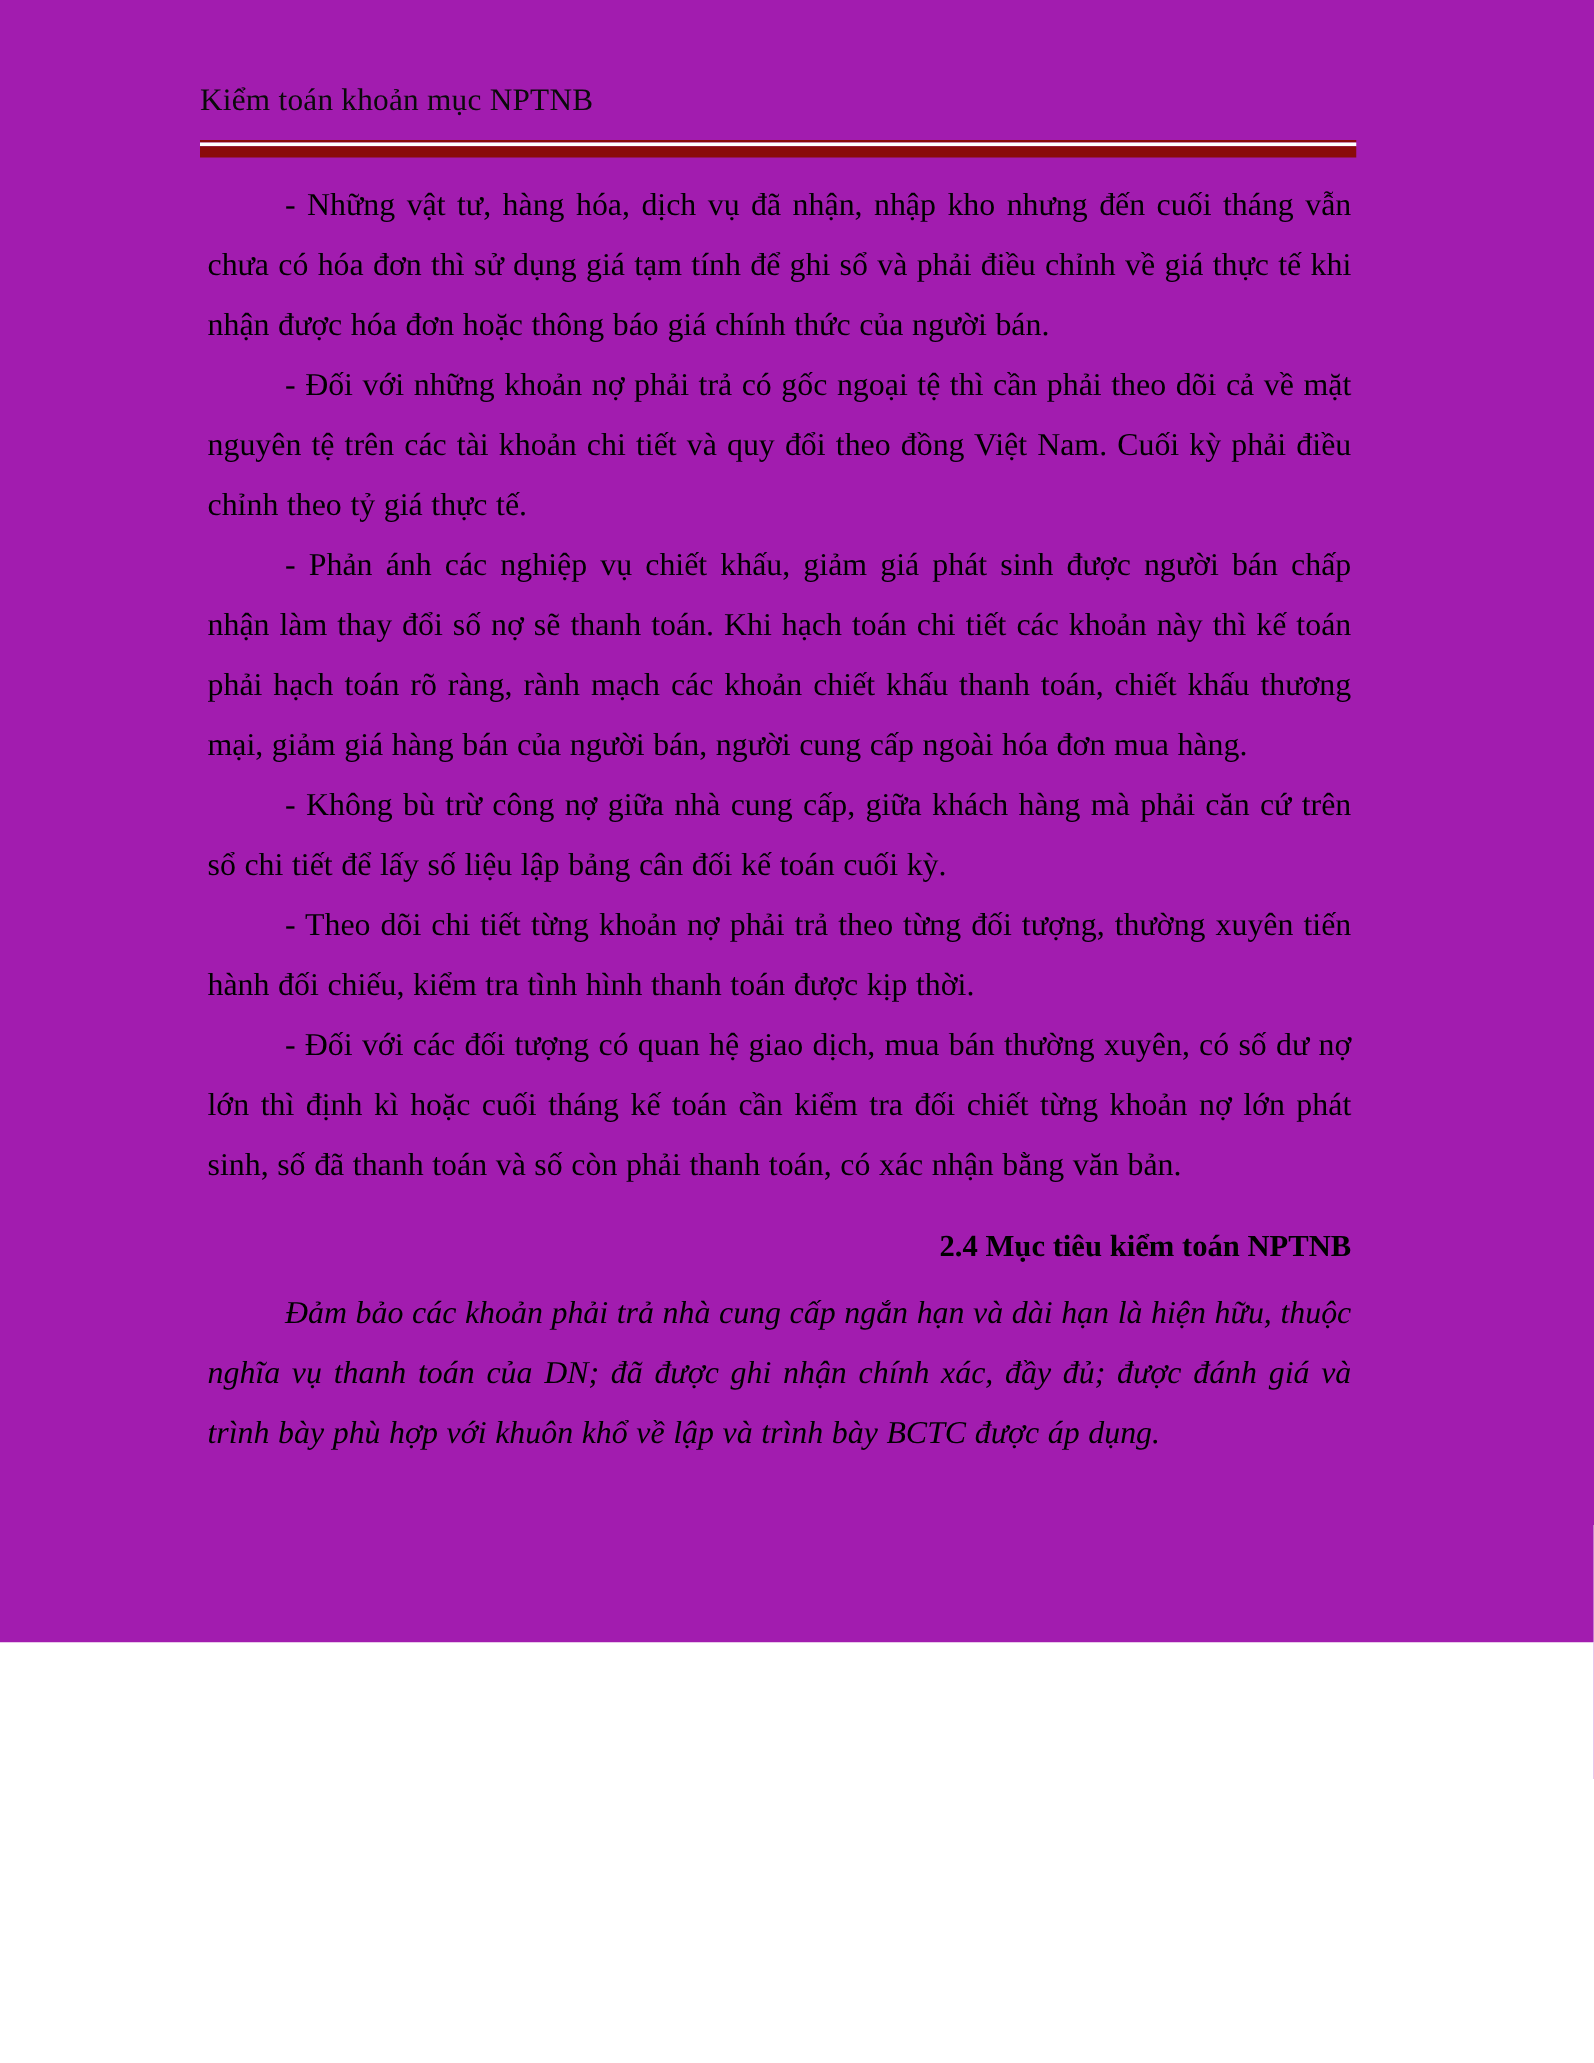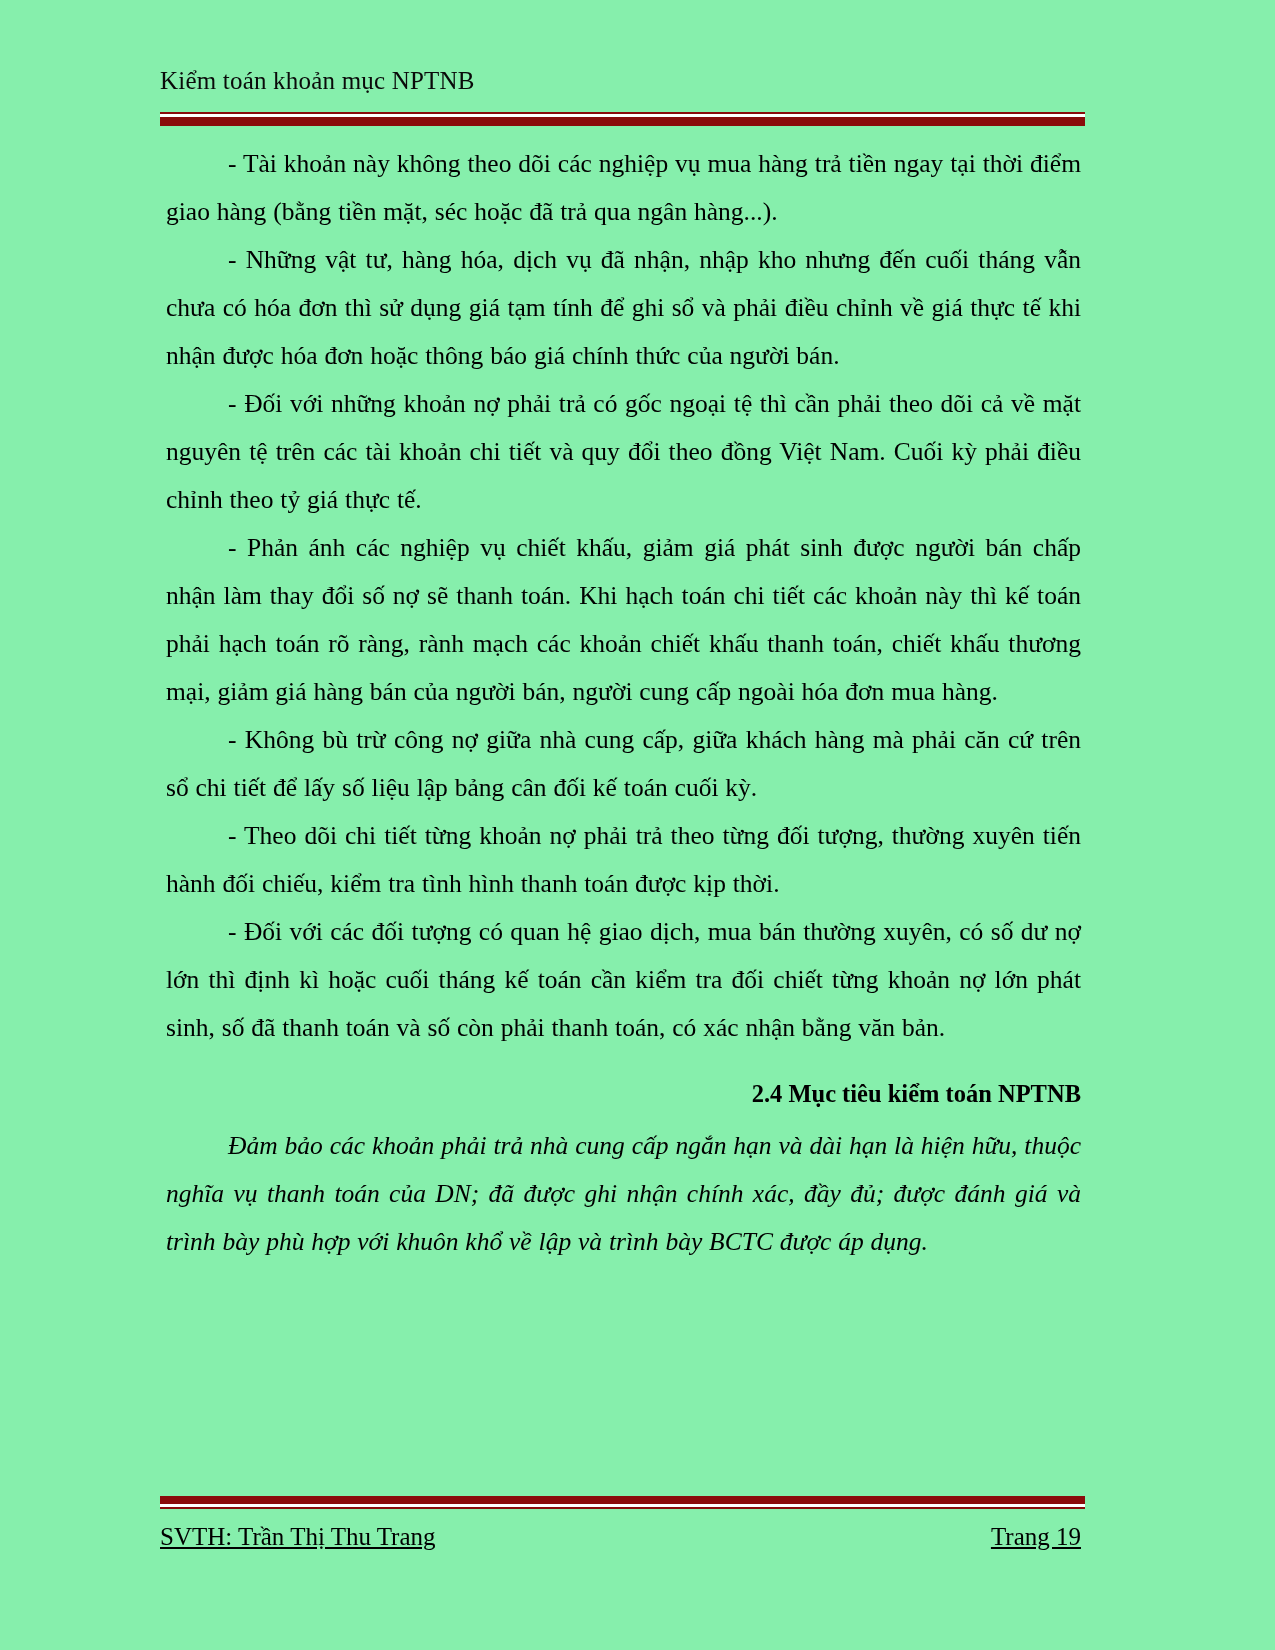--- a/index.html
+++ b/index.html
@@ -3,22 +3,22 @@
 <meta charset="utf-8">
 <style>
   html, body {
     margin: 0;
     padding: 0;
     background: #ffffff;
   }
   .page {
     position: relative;
     width: 1275px;
-    height: 1650px;
-    background: #86efac;
+    height: 1314px;
+    background: #a21caf;
     box-sizing: border-box;
     font-family: "Liberation Serif", "DejaVu Serif", serif;
     color: #000000;
     overflow: hidden;
   }
 
   
   .header {
     position: absolute;
     left: 160px;
@@ -111,21 +111,20 @@
     <div class="header-title">Kiểm toán khoản mục NPTNB</div>
     <div class="rule">
       <div class="thin"></div>
       <div class="gap"></div>
       <div class="thick"></div>
     </div>
   </div>
 
   <div class="body-col">
 
-    <p class="para">- Tài khoản này không theo dõi các nghiệp vụ mua hàng trả tiền ngay tại thời điểm giao hàng (bằng tiền mặt, séc hoặc đã trả qua ngân hàng...).</p>
     <p class="para">- Những vật tư, hàng hóa, dịch vụ đã nhận, nhập kho nhưng đến cuối tháng vẫn chưa có hóa đơn thì sử dụng giá tạm tính để ghi sổ và phải điều chỉnh về giá thực tế khi nhận được hóa đơn hoặc thông báo giá chính thức của người bán.</p>
     <p class="para">- Đối với những khoản nợ phải trả có gốc ngoại tệ thì cần phải theo dõi cả về mặt nguyên tệ trên các tài khoản chi tiết và quy đổi theo đồng Việt Nam. Cuối kỳ phải điều chỉnh theo tỷ giá thực tế.</p>
     <p class="para">- Phản ánh các nghiệp vụ chiết khấu, giảm giá phát sinh được người bán chấp nhận làm thay đổi số nợ sẽ thanh toán. Khi hạch toán chi tiết các khoản này thì kế toán phải hạch toán rõ ràng, rành mạch các khoản chiết khấu thanh toán, chiết khấu thương mại, giảm giá hàng bán của người bán, người cung cấp ngoài hóa đơn mua hàng.</p>
     <p class="para">- Không bù trừ công nợ giữa nhà cung cấp, giữa khách hàng mà phải căn cứ trên sổ chi tiết để lấy số liệu lập bảng cân đối kế toán cuối kỳ.</p>
     <p class="para">- Theo dõi chi tiết từng khoản nợ phải trả theo từng đối tượng, thường xuyên tiến hành đối chiếu, kiểm tra tình hình thanh toán được kịp thời.</p>
     <p class="para">- Đối với các đối tượng có quan hệ giao dịch, mua bán thường xuyên, có số dư nợ lớn thì định kì hoặc cuối tháng kế toán cần kiểm tra đối chiết từng khoản nợ lớn phát sinh, số đã thanh toán và số còn phải thanh toán, có xác nhận bằng văn bản.</p>
 
     <h2 class="section-heading">2.4 Mục tiêu kiểm toán NPTNB</h2>
 
     <p class="para after-heading">Đảm bảo các khoản phải trả nhà cung cấp ngắn hạn và dài hạn là hiện hữu, thuộc nghĩa vụ thanh toán của DN; đã được ghi nhận chính xác, đầy đủ; được đánh giá và trình bày phù hợp với khuôn khổ về lập và trình bày BCTC được áp dụng.</p>

